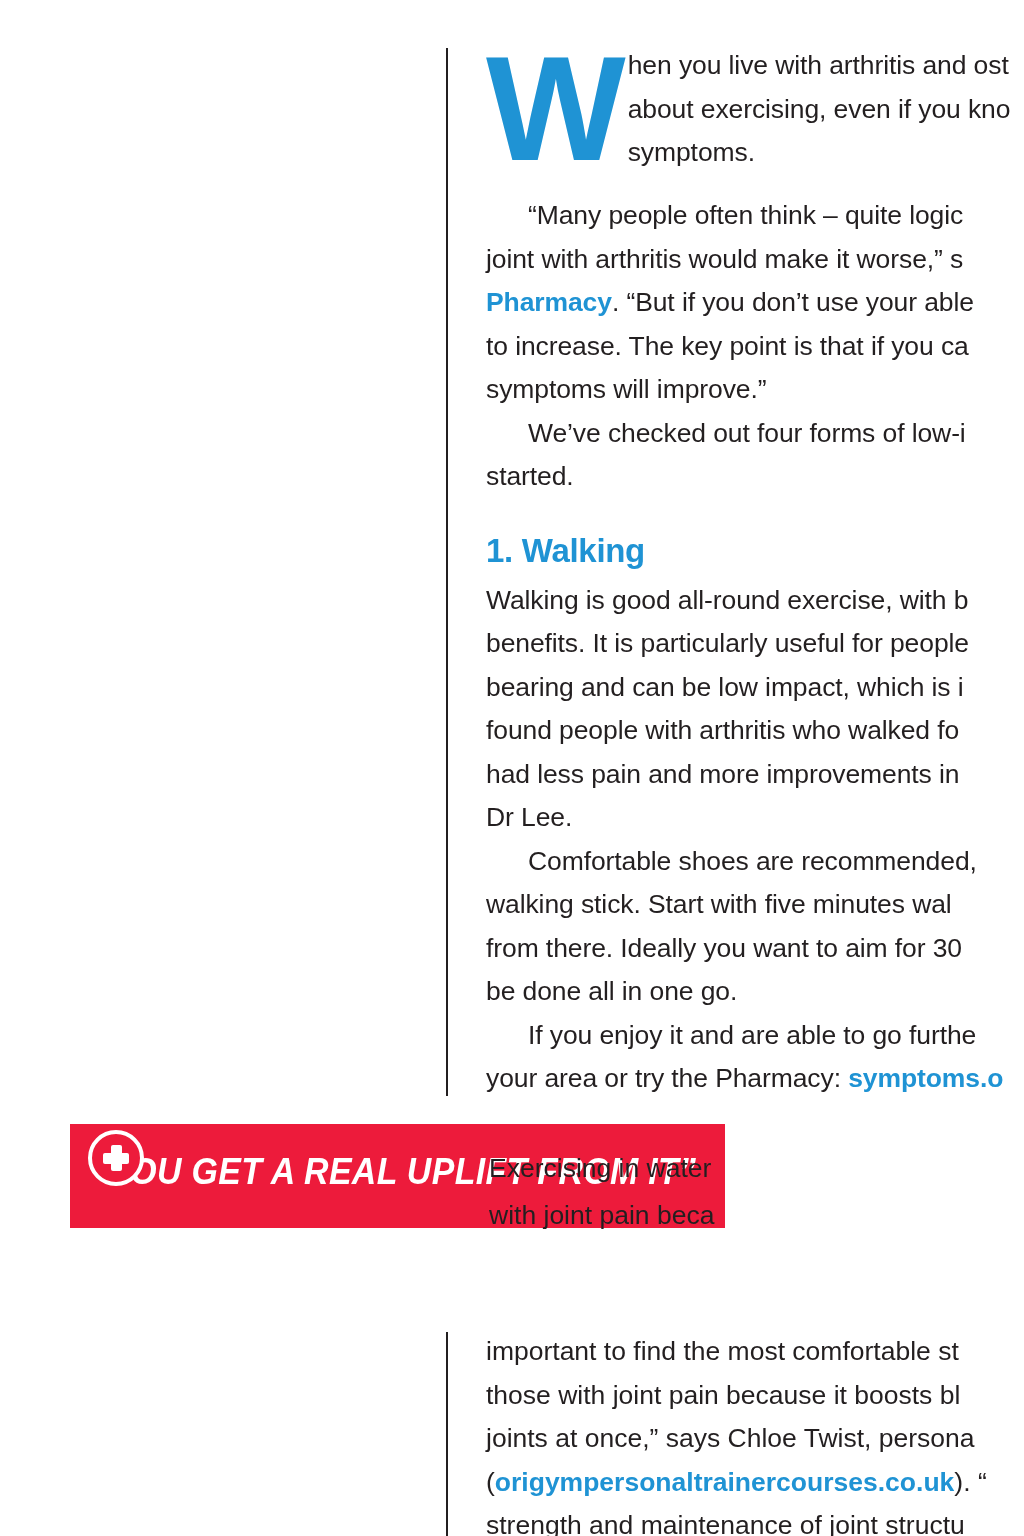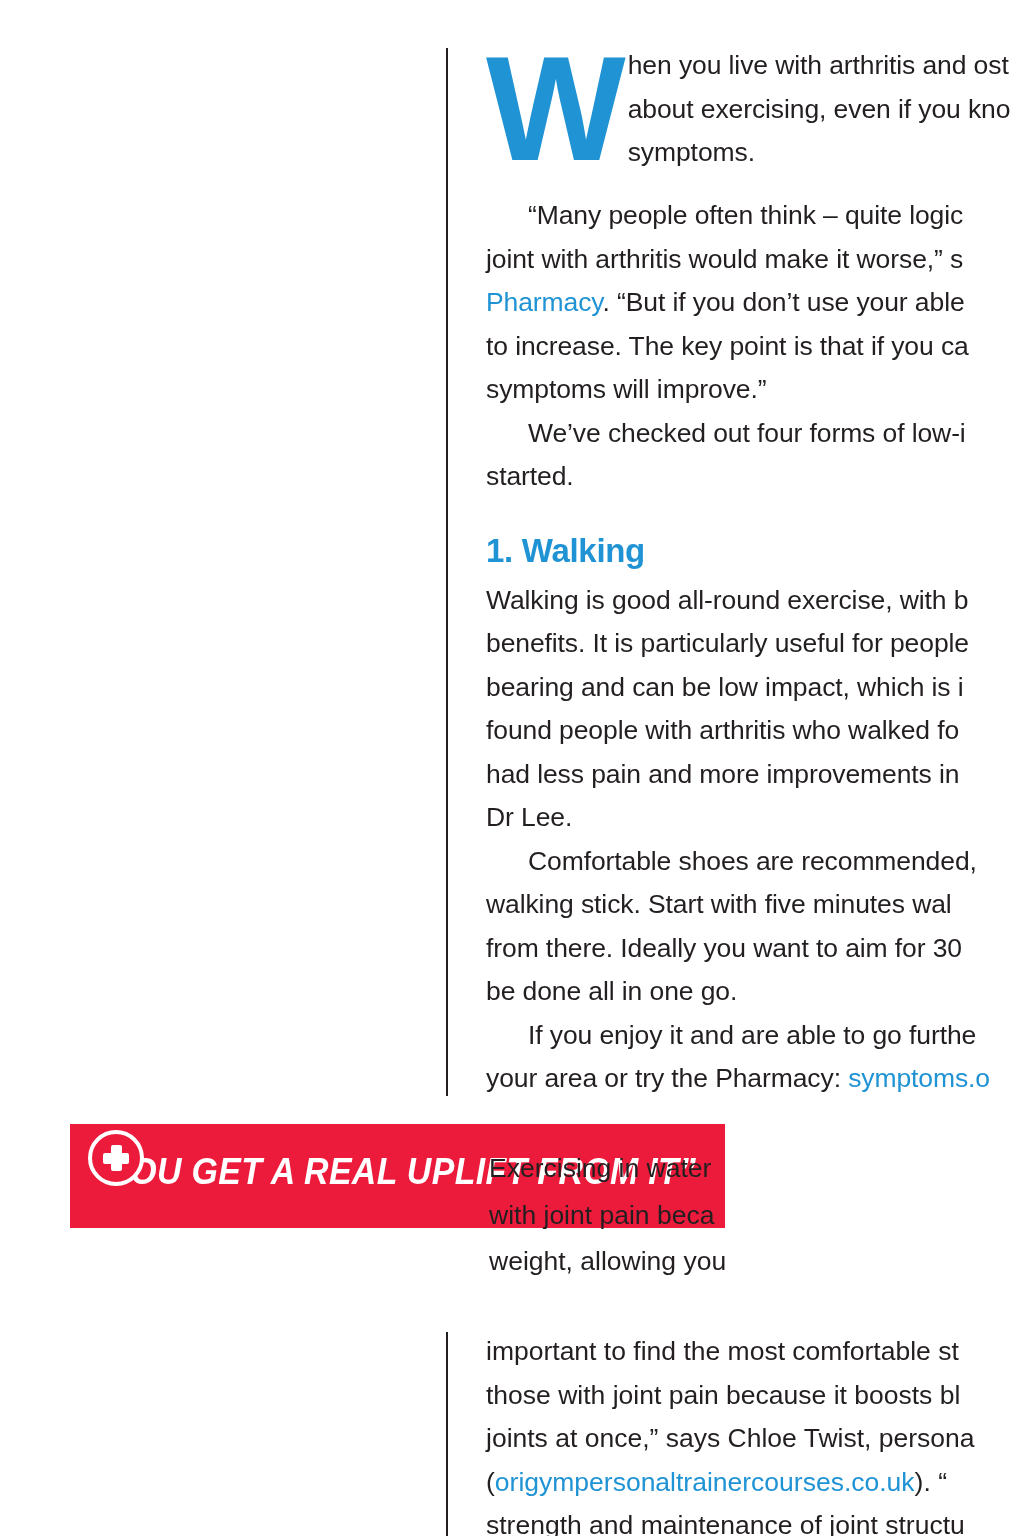--- a/index.html
+++ b/index.html
@@ -75,21 +75,21 @@
     margin: 6px 6px 0 0;
     letter-spacing: -4px;
   }
 
   .lede-lines {
     margin-left: 118px;
   }
 
   a.link, .link {
     color: #1f93d4;
-    font-weight: normal;
+    font-weight: bold;
     text-decoration: none;
   }
 
   h2.section-head {
     color: #1f93d4;
     font-weight: bold;
     font-size: 33px;
     line-height: 40px;
     margin: 32px 0 8px 0;
     white-space: nowrap;
@@ -232,21 +232,20 @@
   </div>
 
   <div class="pullquote">
     <div class="quote-text">“YOU GET A REAL UPLIFT FROM IT”</div>
   </div>
   <div class="plus-badge"></div>
 
   <div class="article-lower narrow">
     <p>Exercising in water </p>
     <p>with joint pain beca</p>
-    <p>weight, allowing you</p>
   </div>
 
   <div class="article-wide">
     <p>important to find the most comfortable st</p>
     <p>those with joint pain because it boosts bl</p>
     <p>joints at once,” says Chloe Twist, persona</p>
     <p><span>(</span><span class="link">origympersonaltrainercourses.co.uk</span><span>). “</span></p>
     <p>strength and maintenance of joint structu</p>
   </div>
 

